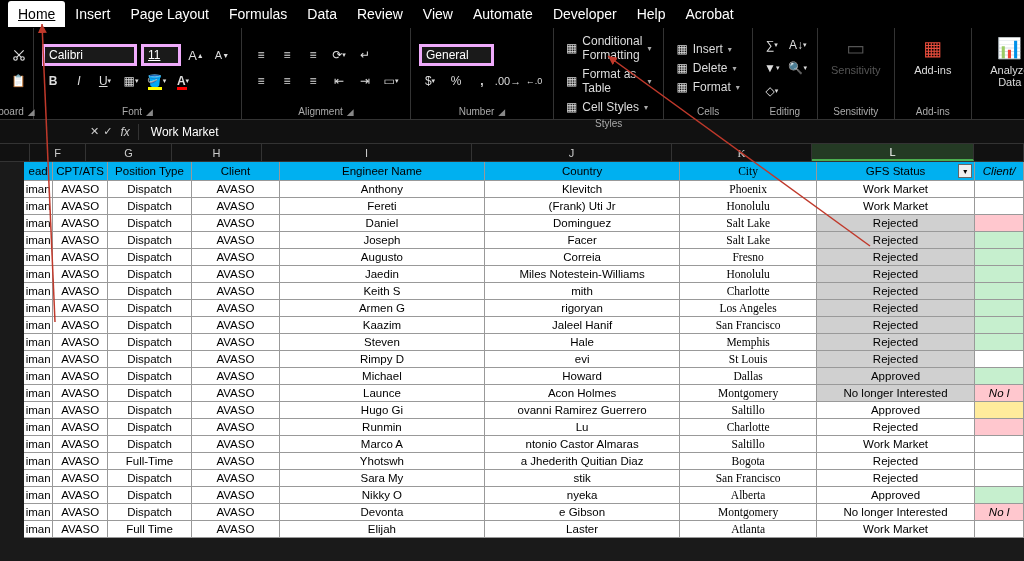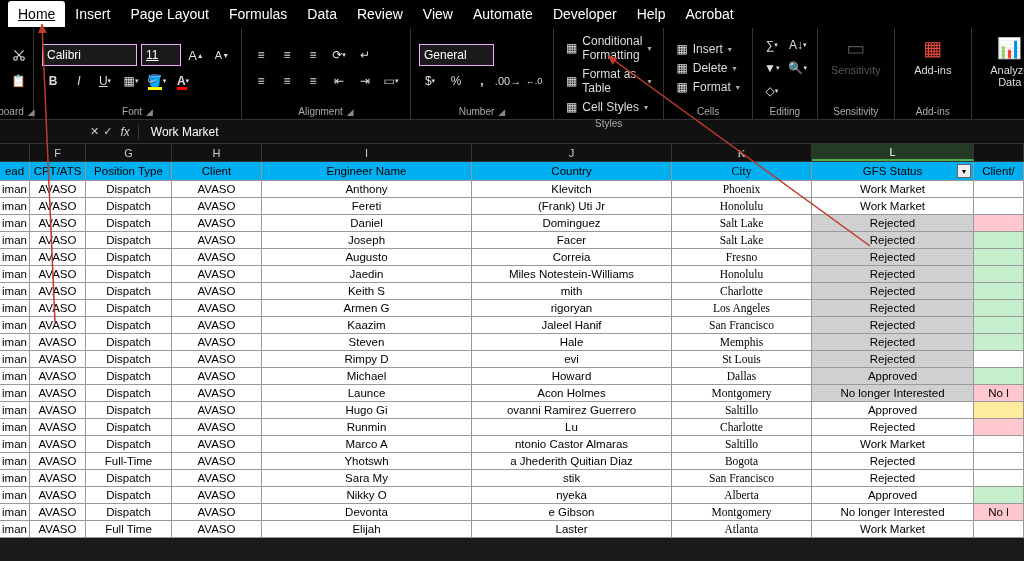--- a/index.html
+++ b/index.html
@@ -67,21 +67,21 @@
     justify-content: center;
   }
   .row { display: flex; align-items: center; gap: 4px; }
   .icon-btn {
     width: 22px; height: 22px;
     display: inline-flex; align-items: center; justify-content: center;
     color: #ddd; cursor: pointer;
     border-radius: 2px;
   }
   .select {
-    background: #1a1a1a; color: #fff; border: 1px solid #f0abfc;
+    background: #1a1a1a; color: #fff; border: 3px solid #f0abfc;
     font-size: 12px; height: 22px; padding: 0 4px;
   }
   .select.font-name { width: 95px; }
   .select.font-size { width: 40px; text-decoration: underline; }
   .select.numfmt { width: 75px; }
   .ribbon-text-btn {
     display: flex; align-items: center; gap: 5px;
     color: #ddd; padding: 2px 4px; cursor: pointer;
     font-size: 12px;
   }
@@ -108,21 +108,21 @@
   }
   .colhdr {
     border-right: 1px solid #333; color: #ccc; font-size: 11px;
     display: flex; align-items: center; justify-content: center;
   }
   .colhdr.selected { background: #243a24; color:#fff; border-bottom:2px solid #4caf50;}
   
   .table {
     display: flex; flex-direction: column;
   }
-  .tr { display: flex; height: 17px; }
+  .tr { display: flex; height: 17px; margin-left: 24px; }
   .th, .td {
     border-right: 1px solid #999; border-bottom: 1px solid #999;
     font-size: 11.5px; display: flex; align-items: center; justify-content: center;
     overflow: hidden; white-space: nowrap;
   }
   .th {
     background: #00b0f0; color: #000; font-weight: normal; height: 19px;
   }
   .td { background: #fff; color: #000; }
   .td.gray { background: #d0d0d0; }
@@ -137,21 +137,21 @@
   .th-wrap { position: relative; width:100%; height:100%; display:flex; align-items:center; justify-content:center;}
   
   .c-ead { width: 30px; }
   .c-cpt { width: 56px; }
   .c-pos { width: 86px; }
   .c-cli { width: 90px; }
   .c-eng { width: 210px; }
   .c-cou { width: 200px; }
   .c-cit { width: 140px; font-family: Liberation Serif, serif; }
   .c-gfs { width: 162px; }
-  .c-last{ width: 50px; }
+  .c-last{ width: 50px; font-style: italic; }
   
   .arrow-svg { position:absolute; top:0; left:0; pointer-events:none; }
 </style>
 </head>
 <body>
 
 <div class="menubar" id="menubar">
     <div class="menubar-item active">Home</div>
     <div class="menubar-item">Insert</div>
     <div class="menubar-item">Page Layout</div>

